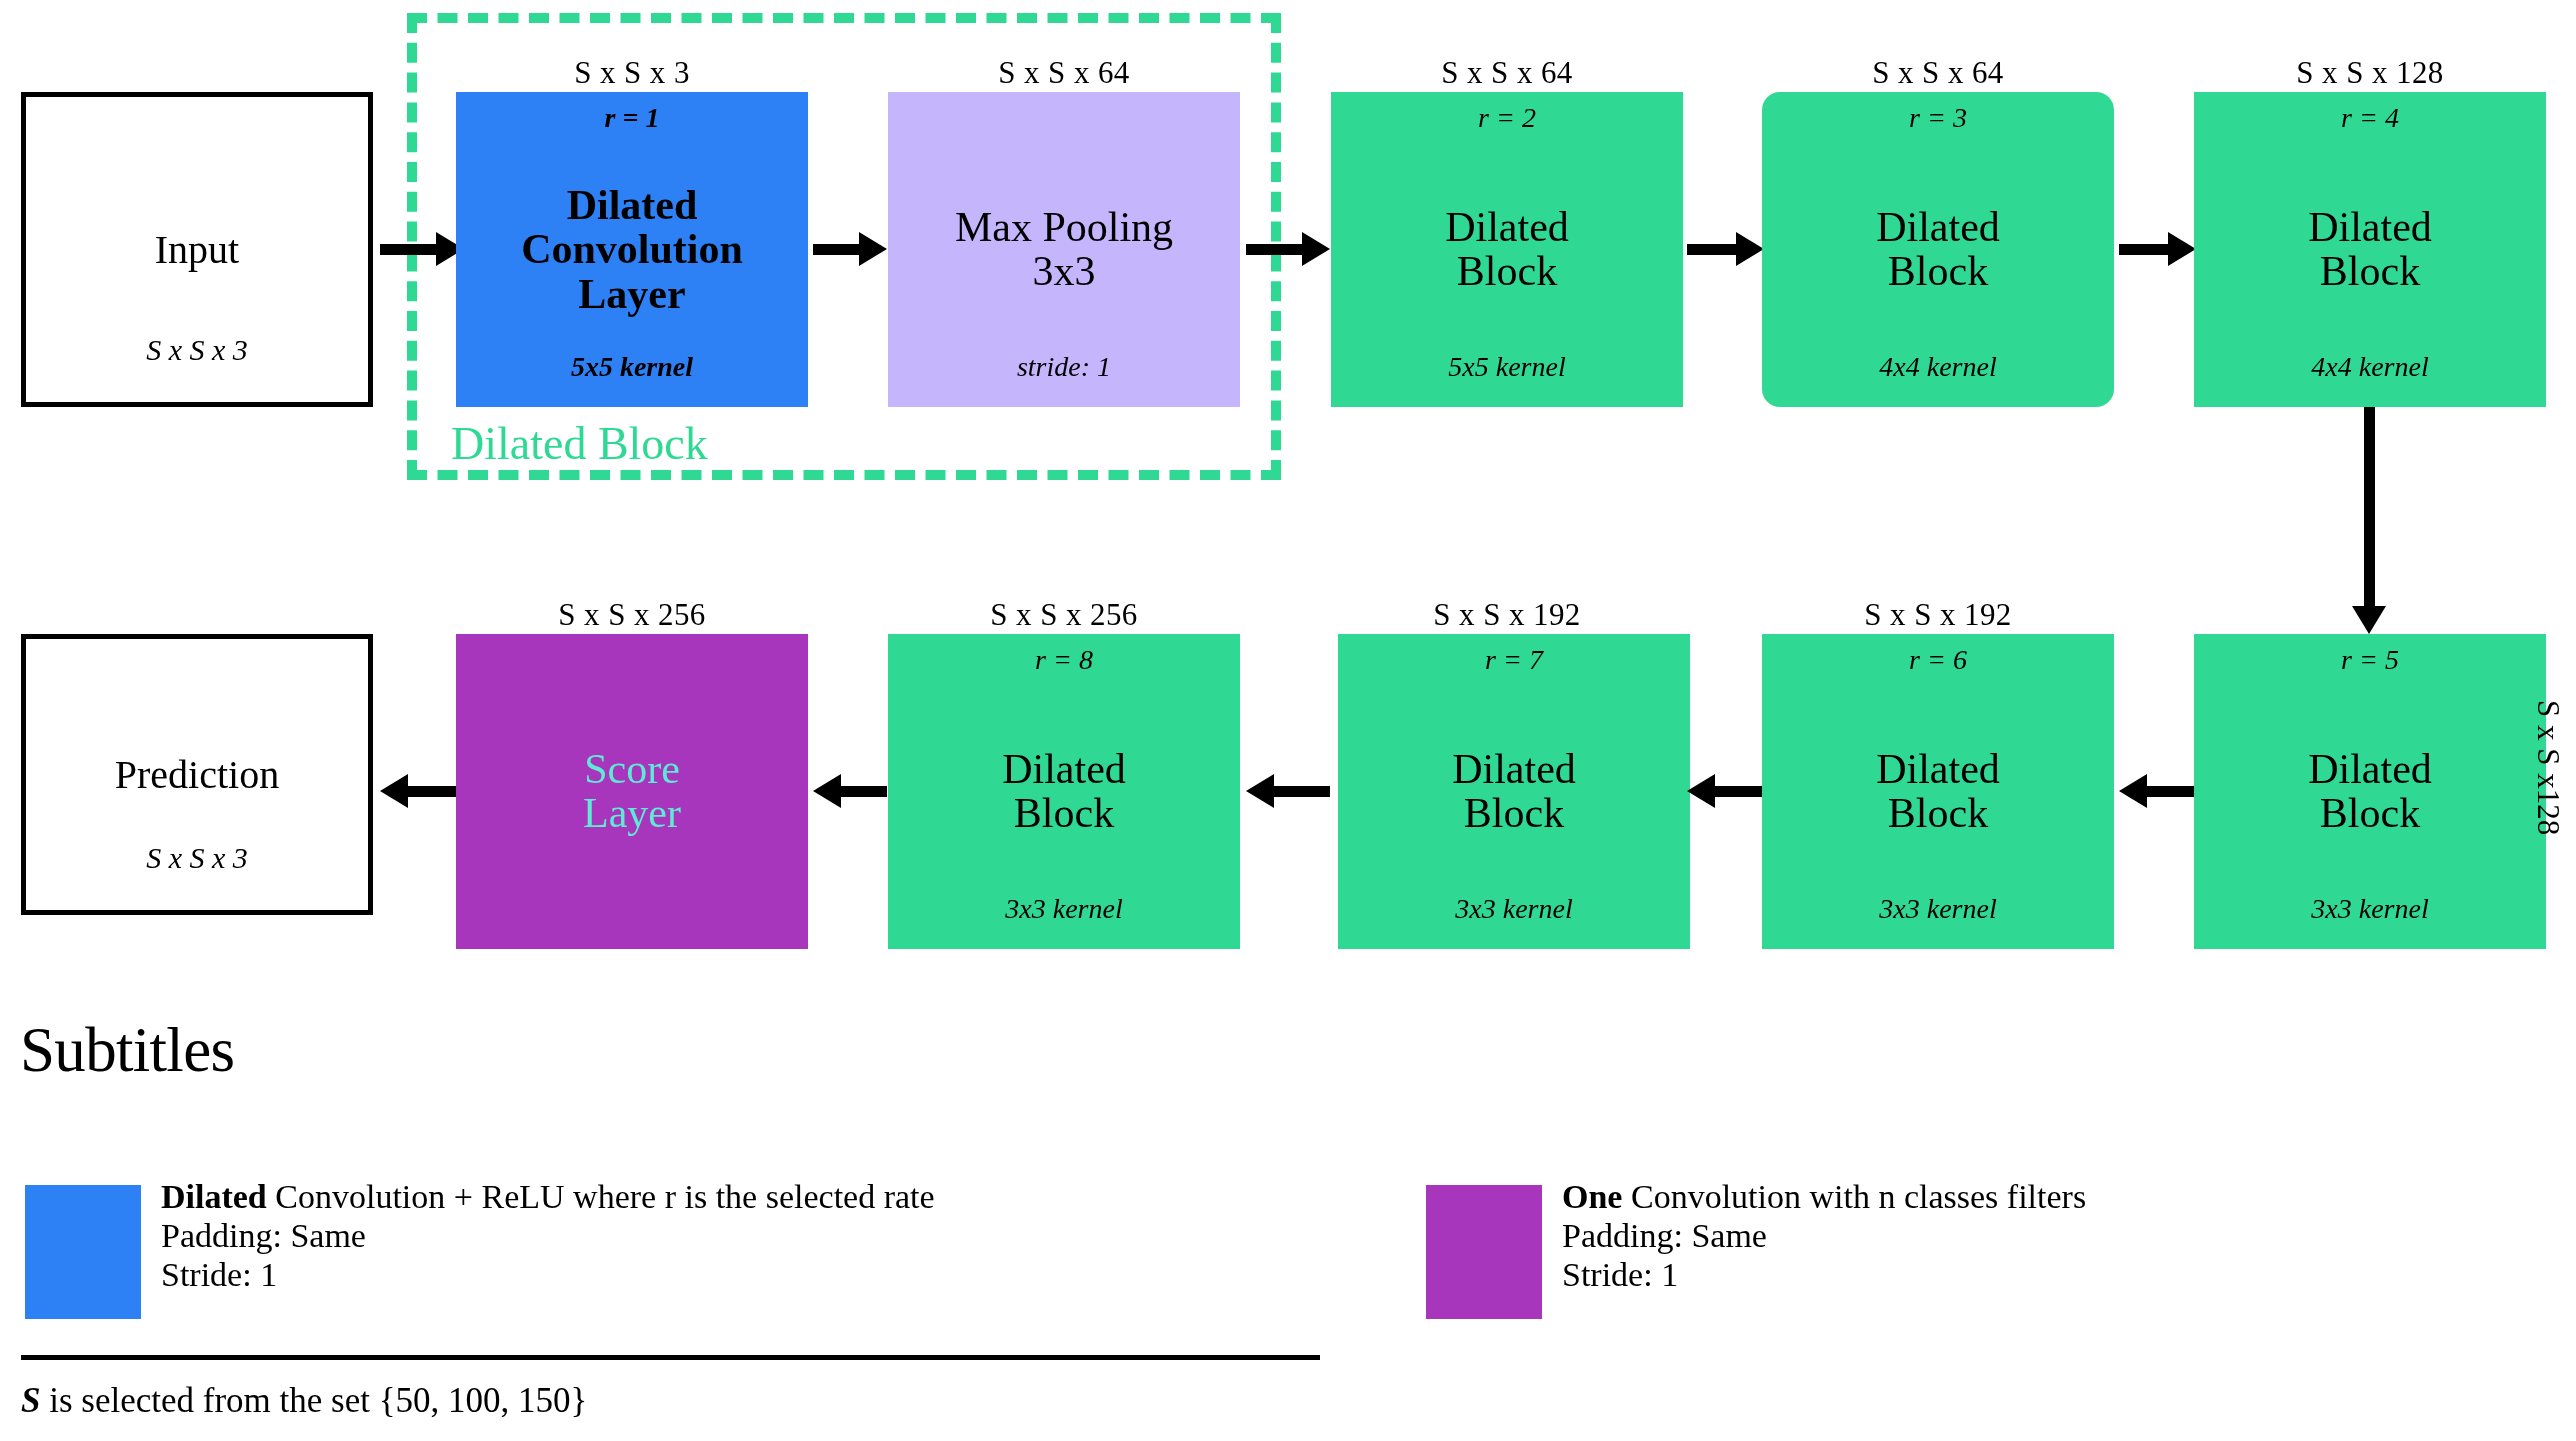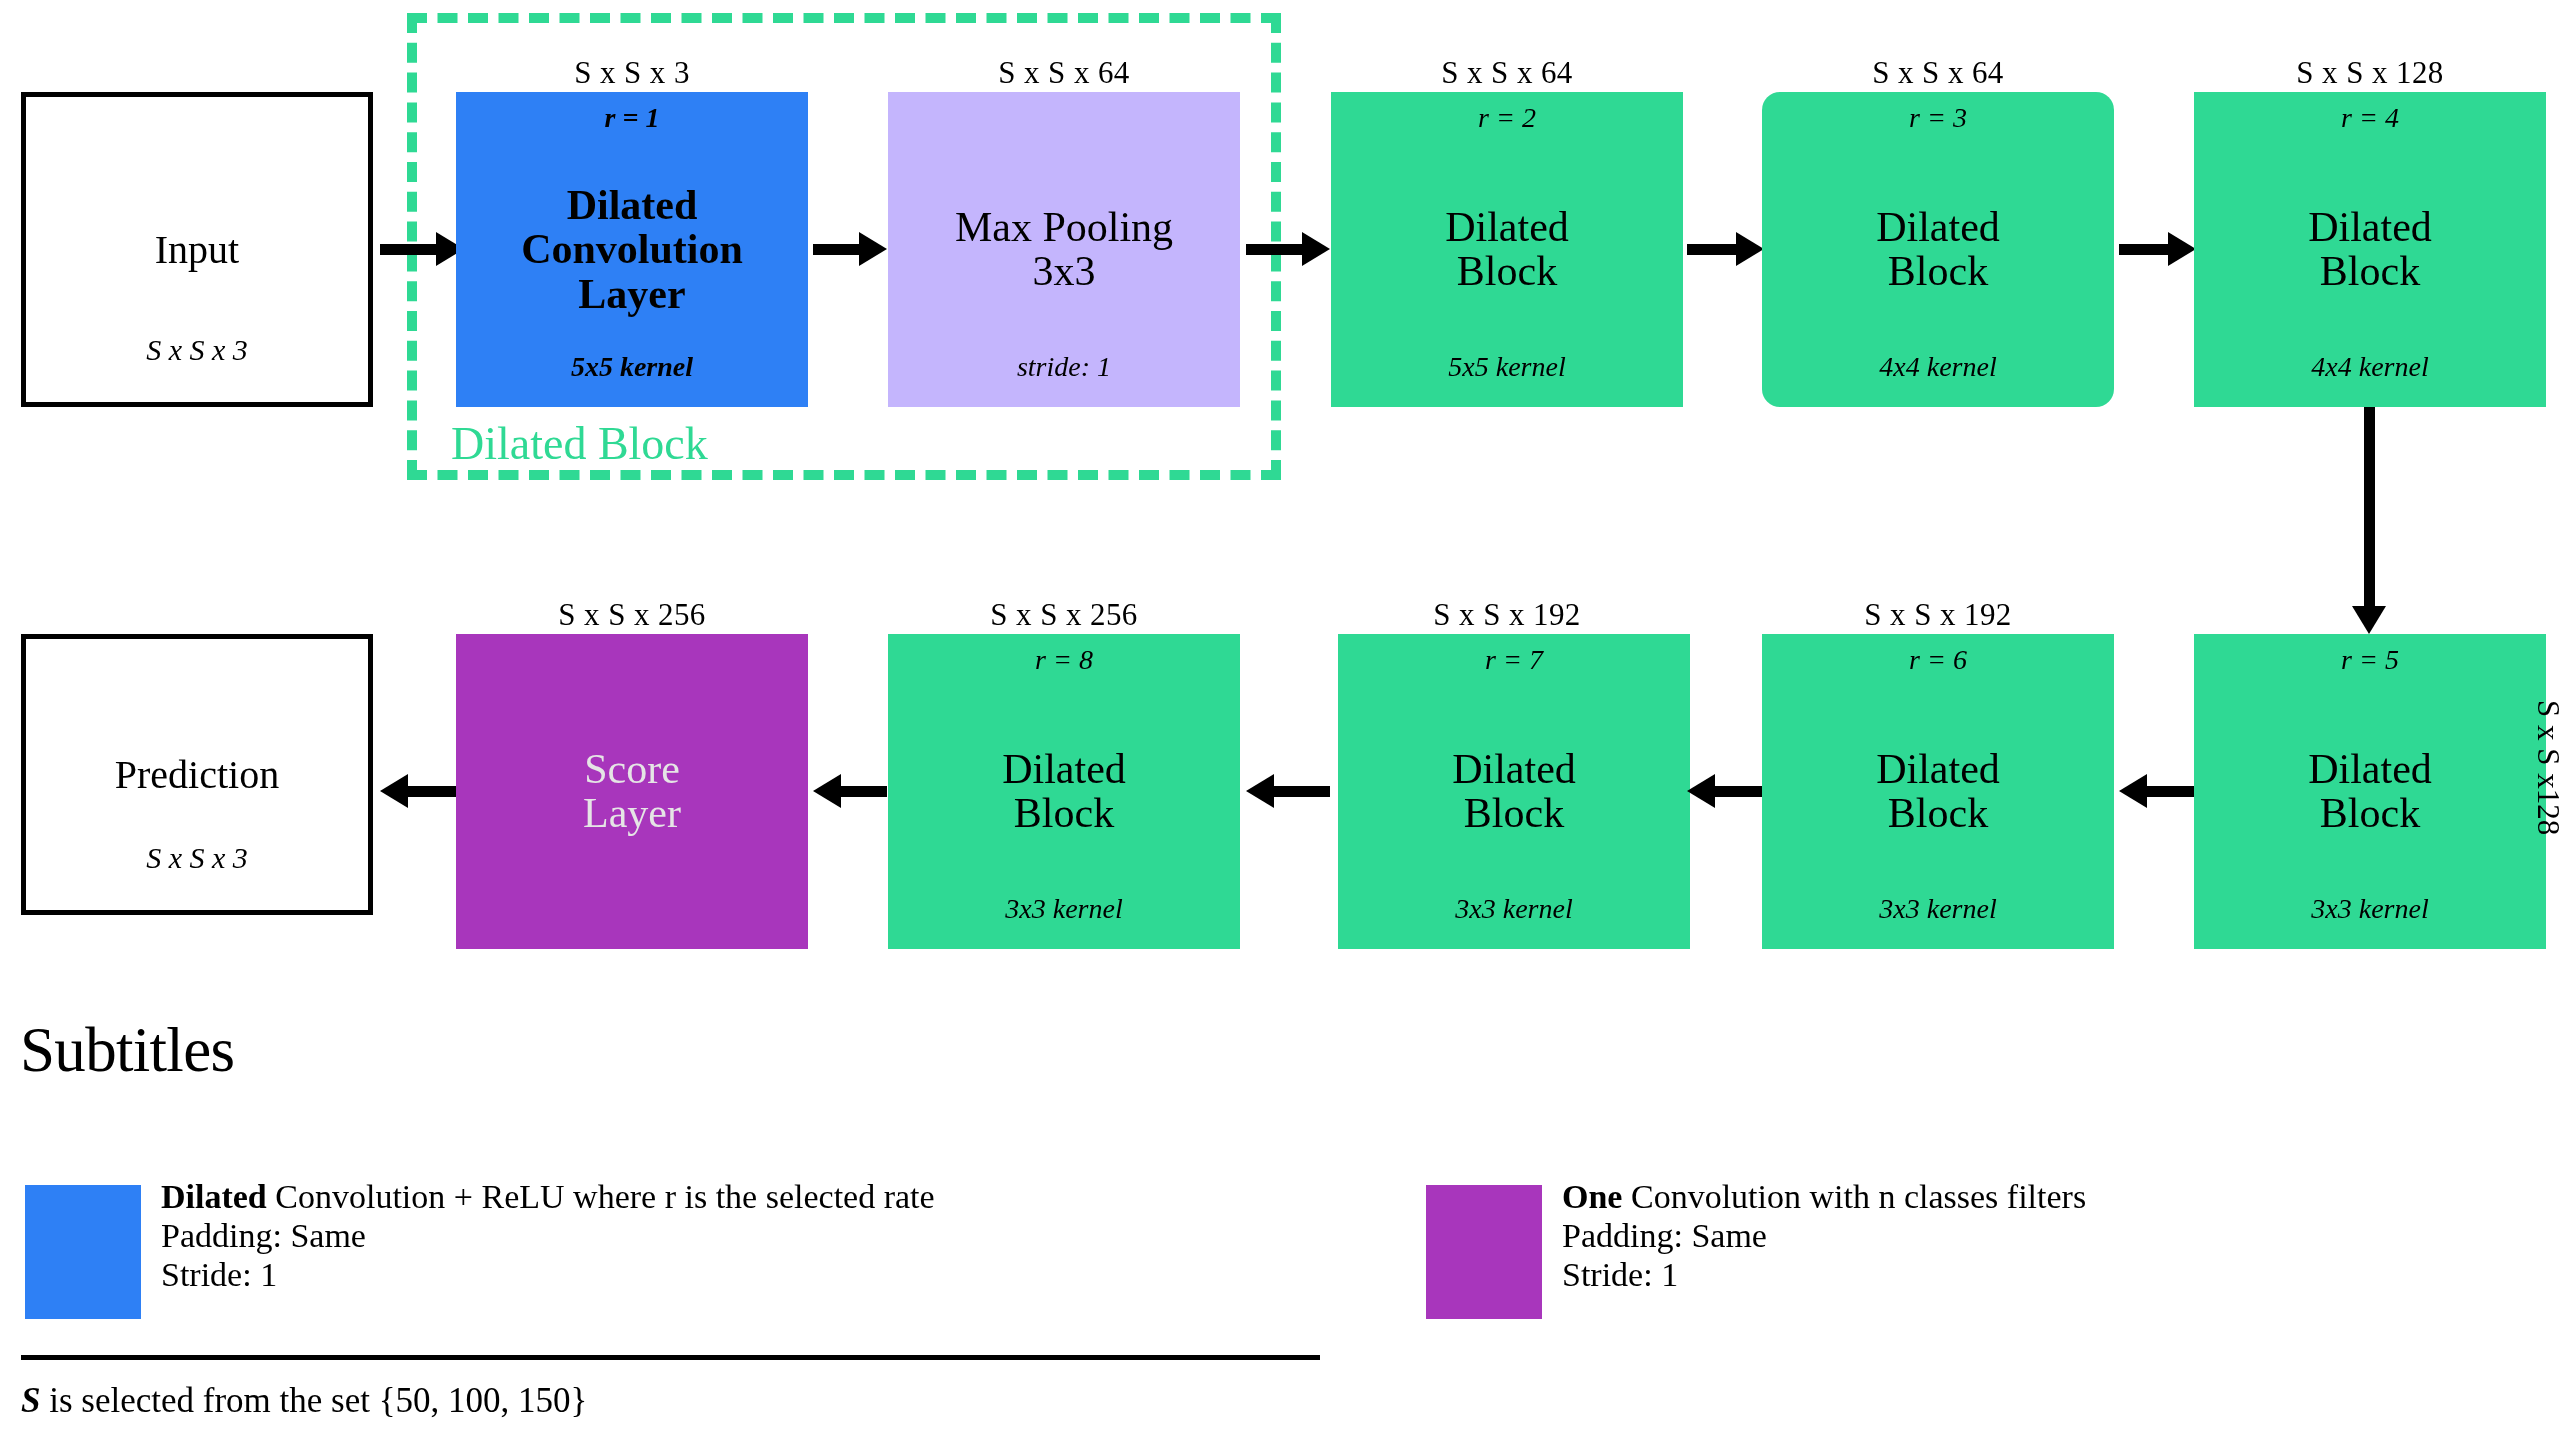--- a/index.html
+++ b/index.html
@@ -33,21 +33,21 @@
   .io .title{font-size:40px;}
   .io .sub{
     position:absolute;left:0;right:0;bottom:35px;text-align:center;
     font-size:30px;font-style:italic;
   }
 
   .green{background:#2FD994;}
   .blue{background:#2E80F5;}
   .orange{background:#c4b5fd;}
   .purple{background:#A836BC;}
-  .purple .title{color:#e5e5e5;}
+  .purple .title{color:#5eead4;}
 
   
   .group{
     position:absolute;box-sizing:border-box;
     border:10px dashed #2FD994;background:transparent;
   }
   .grouplabel{
     position:absolute;font-size:46px;color:#2FD994;white-space:nowrap;
   }
 

